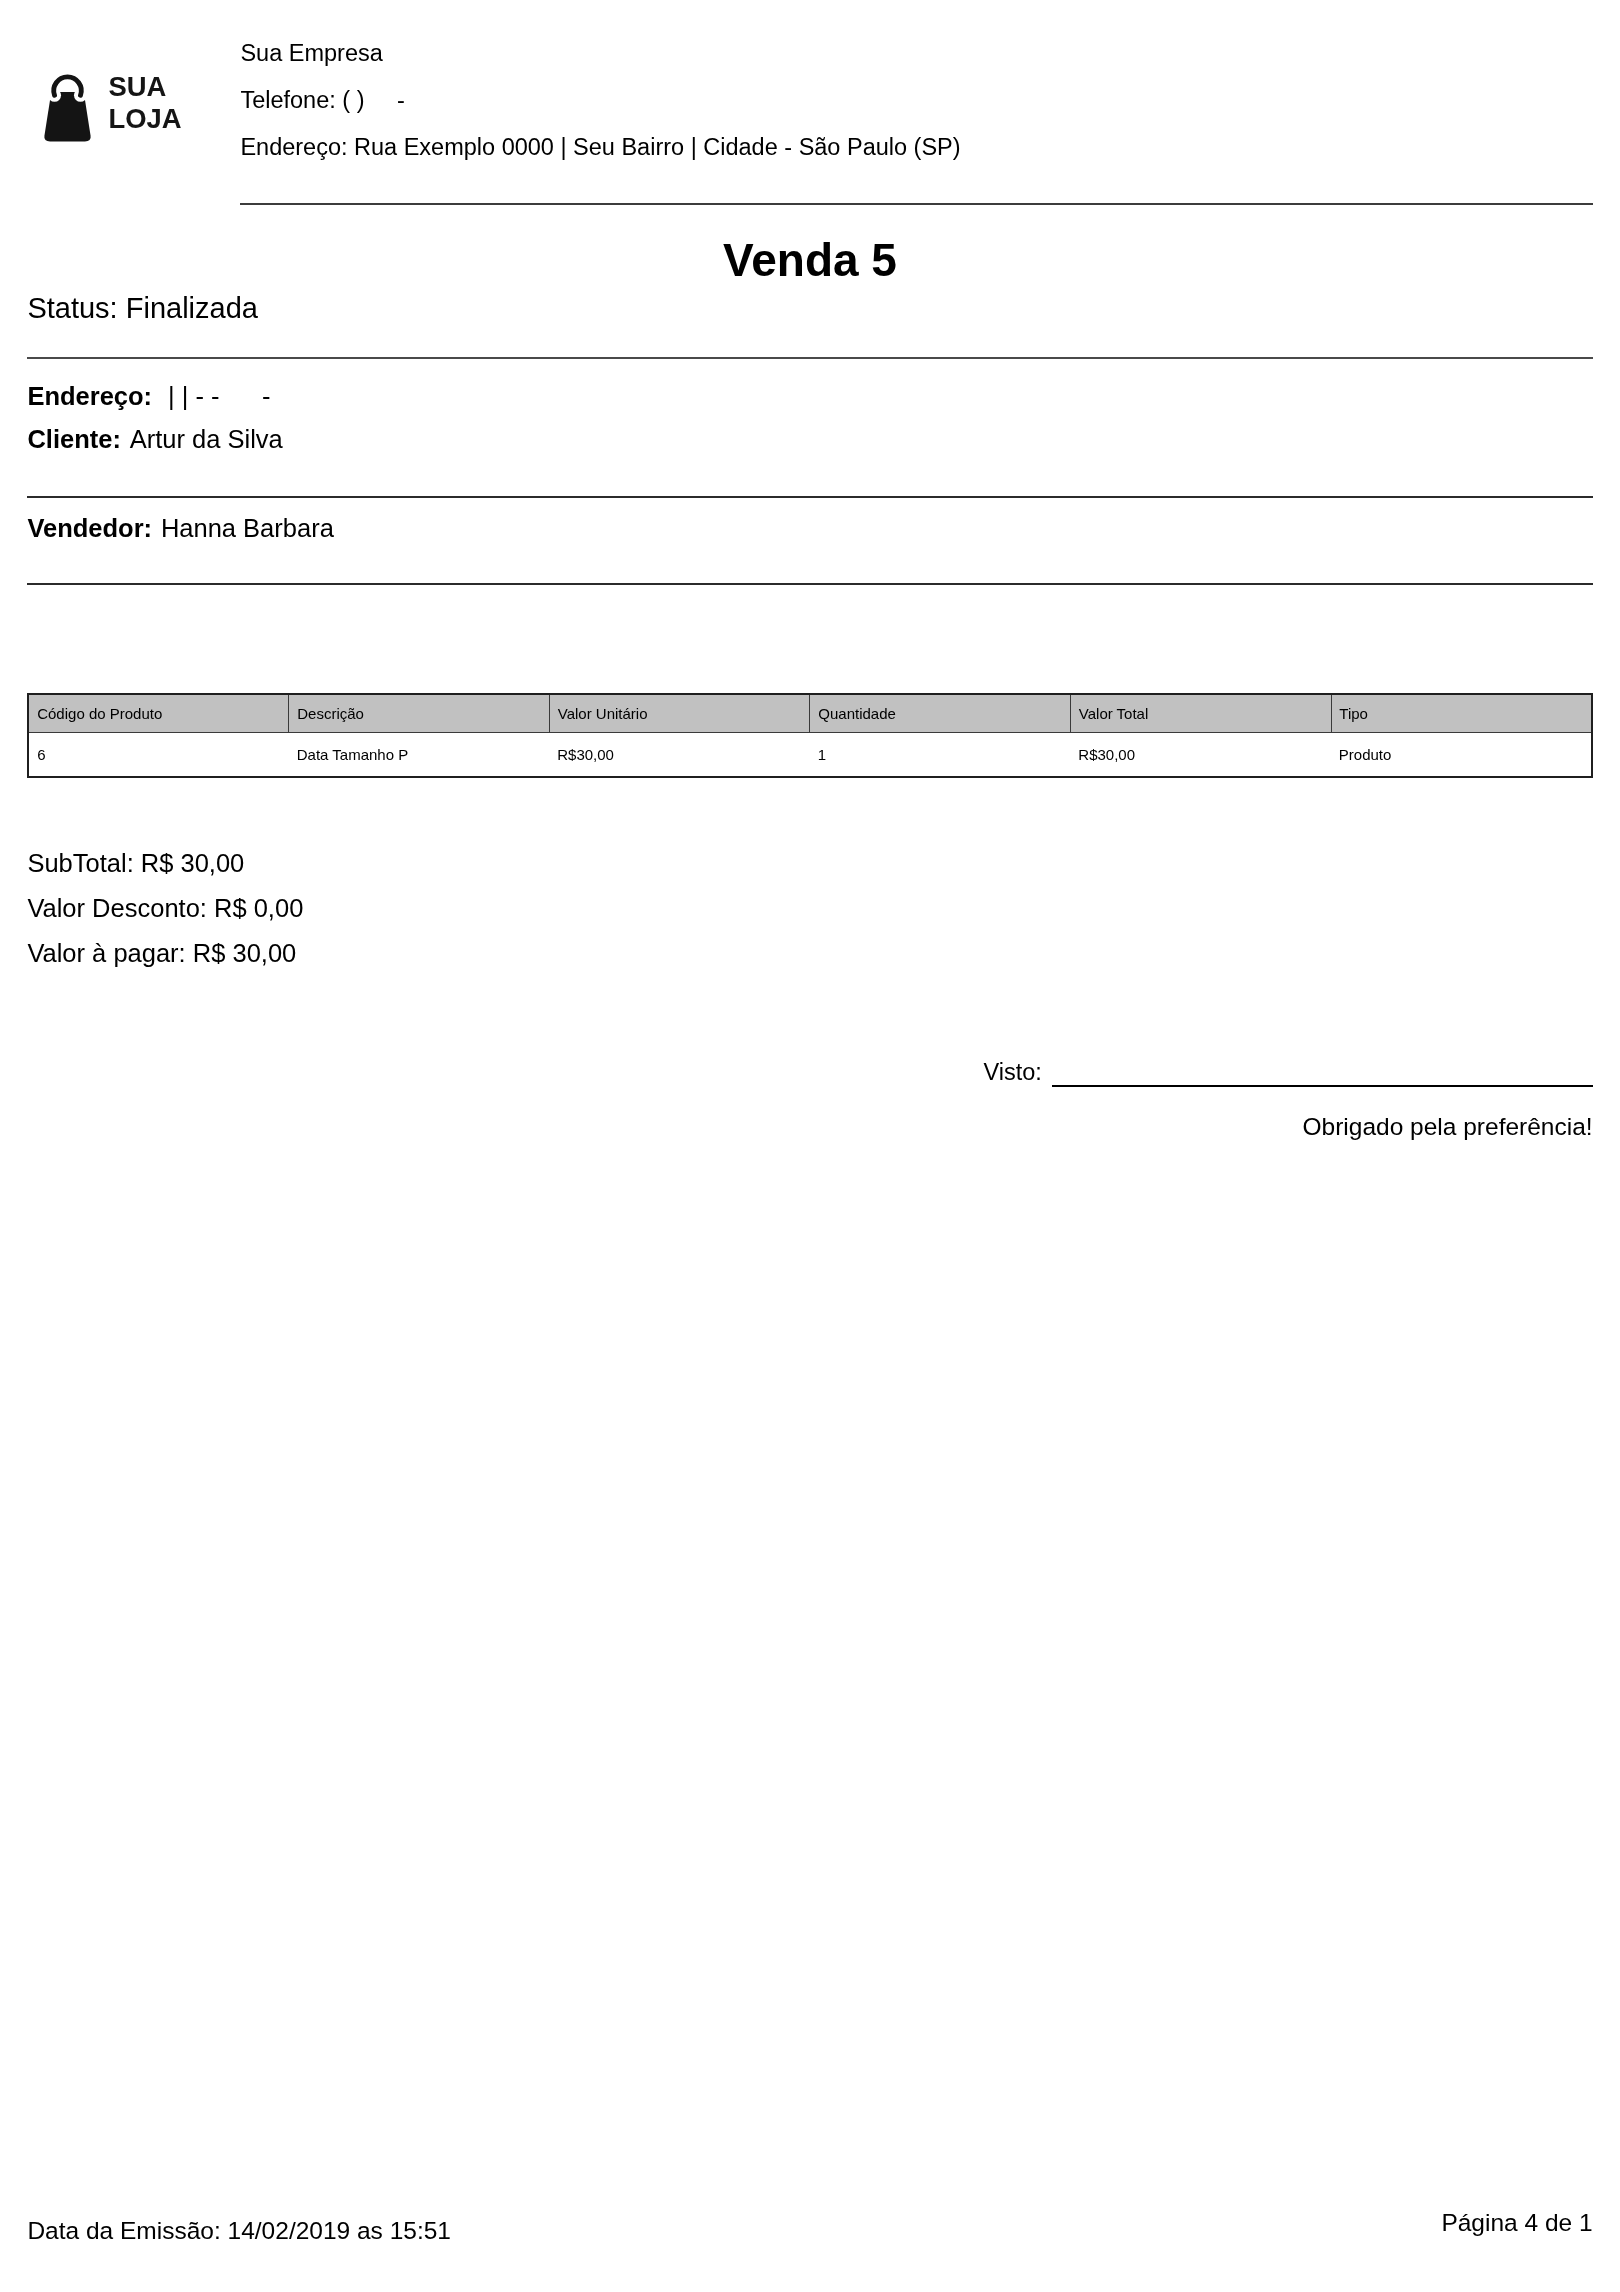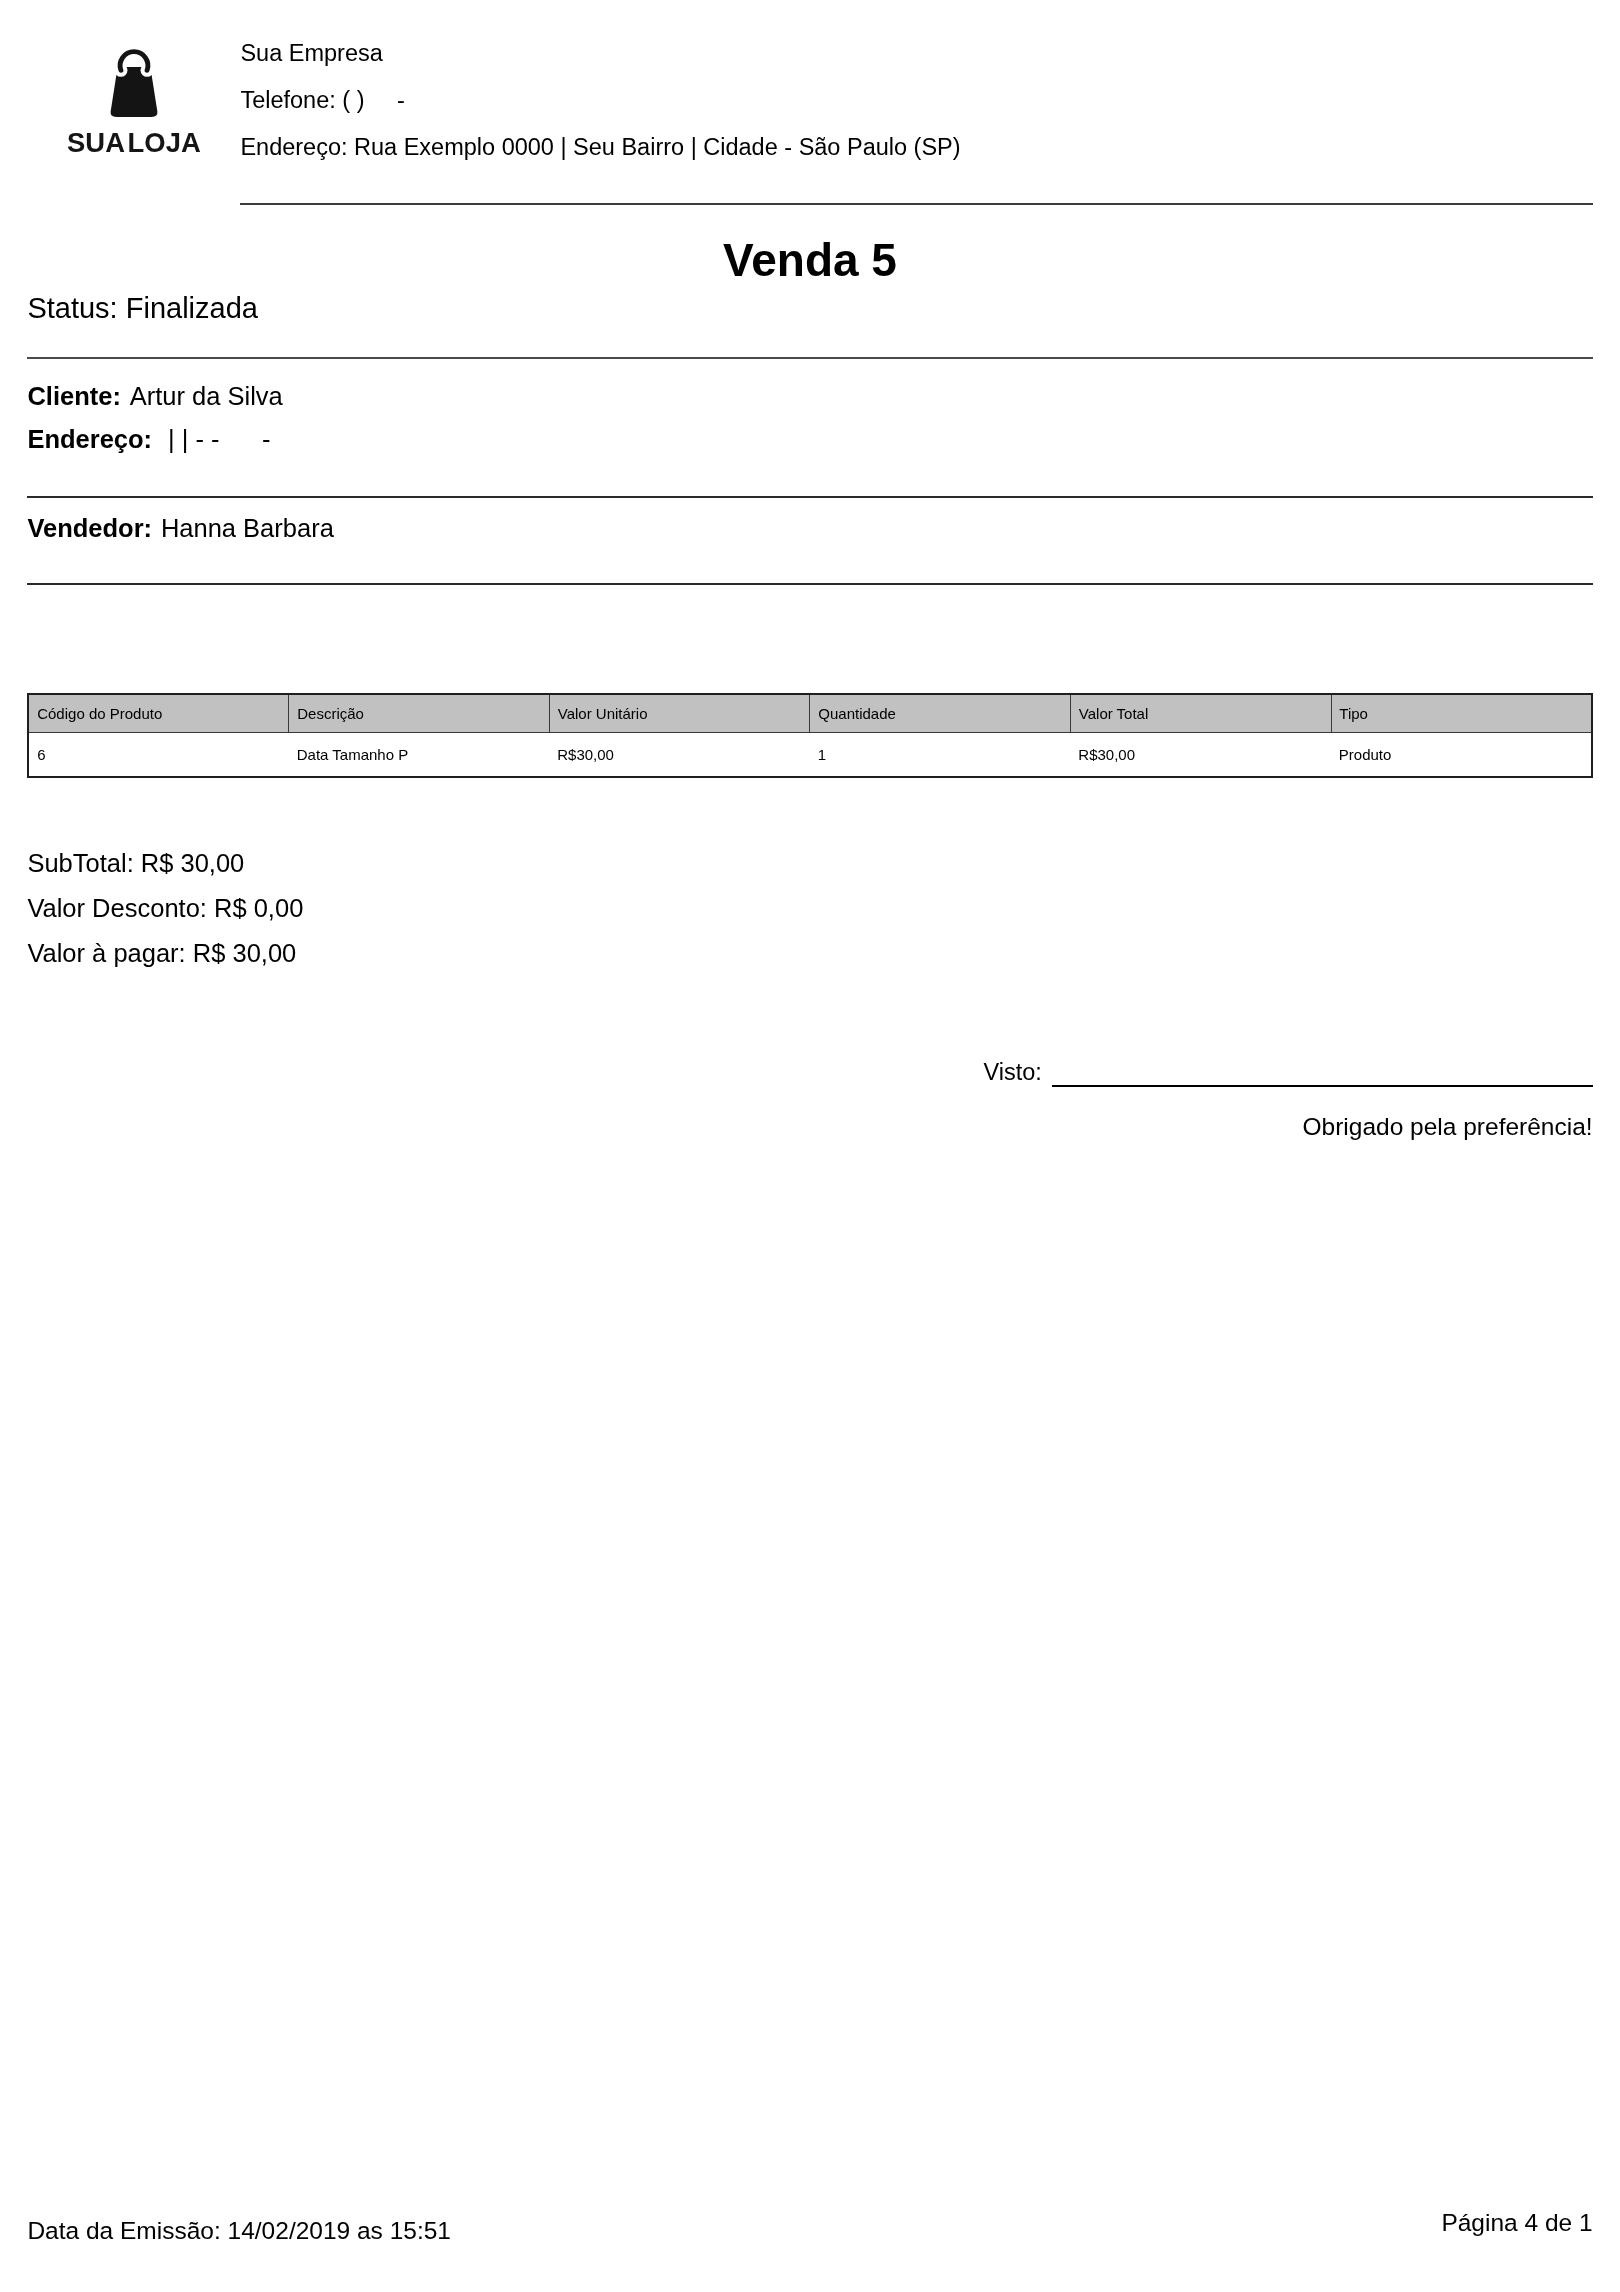--- a/index.html
+++ b/index.html
@@ -17,21 +17,20 @@
     overflow: hidden;
   }
   .pre { white-space: pre; }
 
   
   .company-header { display: flex; padding-top: 29px; }
   .logo-col {
     width: 213px;
     flex: 0 0 213px;
     display: flex;
-    flex-direction: column;
     align-items: center;
   }
   .logo-col svg { display: block; margin-top: 2px; }
   .logo-label {
     margin-top: 5.9px;
     font-size: 27.4px;
     font-weight: bold;
     letter-spacing: 0px;
     word-spacing: -3.9px;
     color: #151515;
@@ -161,24 +160,24 @@
 
   <hr class="header-rule">
 
   <h1 class="doc-title">Venda 5</h1>
   <div class="doc-status">Status: Finalizada</div>
 
   <hr class="rule-thick">
 
   <div class="client-block">
     <p class="info-line">
-      <span class="lbl">Cliente:</span><span class="val">Artur da Silva</span>
+      <span class="lbl">Endereço:</span><span class="val pre"> | | - -      -</span>
     </p>
     <p class="info-line">
-      <span class="lbl">Endereço:</span><span class="val pre"> | | - -      -</span>
+      <span class="lbl">Cliente:</span><span class="val">Artur da Silva</span>
     </p>
   </div>
 
   <hr class="rule rule-after-client">
 
   <p class="info-line seller-line">
     <span class="lbl">Vendedor:</span><span class="val">Hanna Barbara</span>
   </p>
 
   <hr class="rule rule-after-seller">

